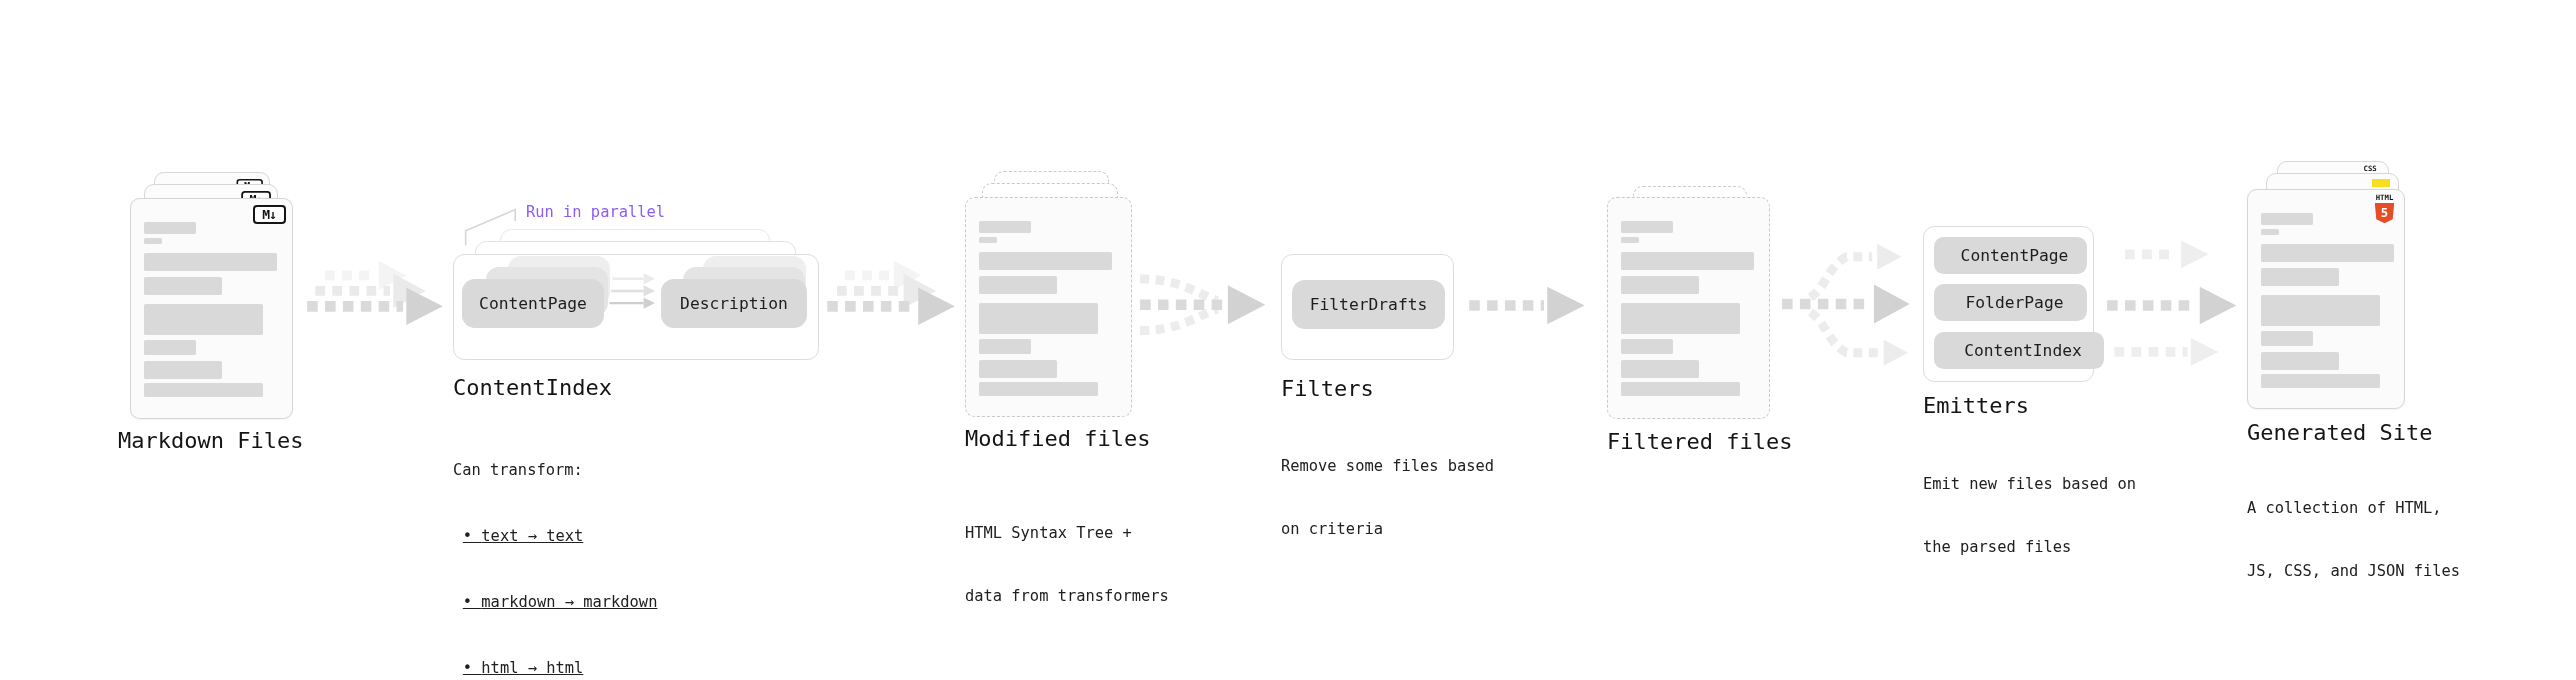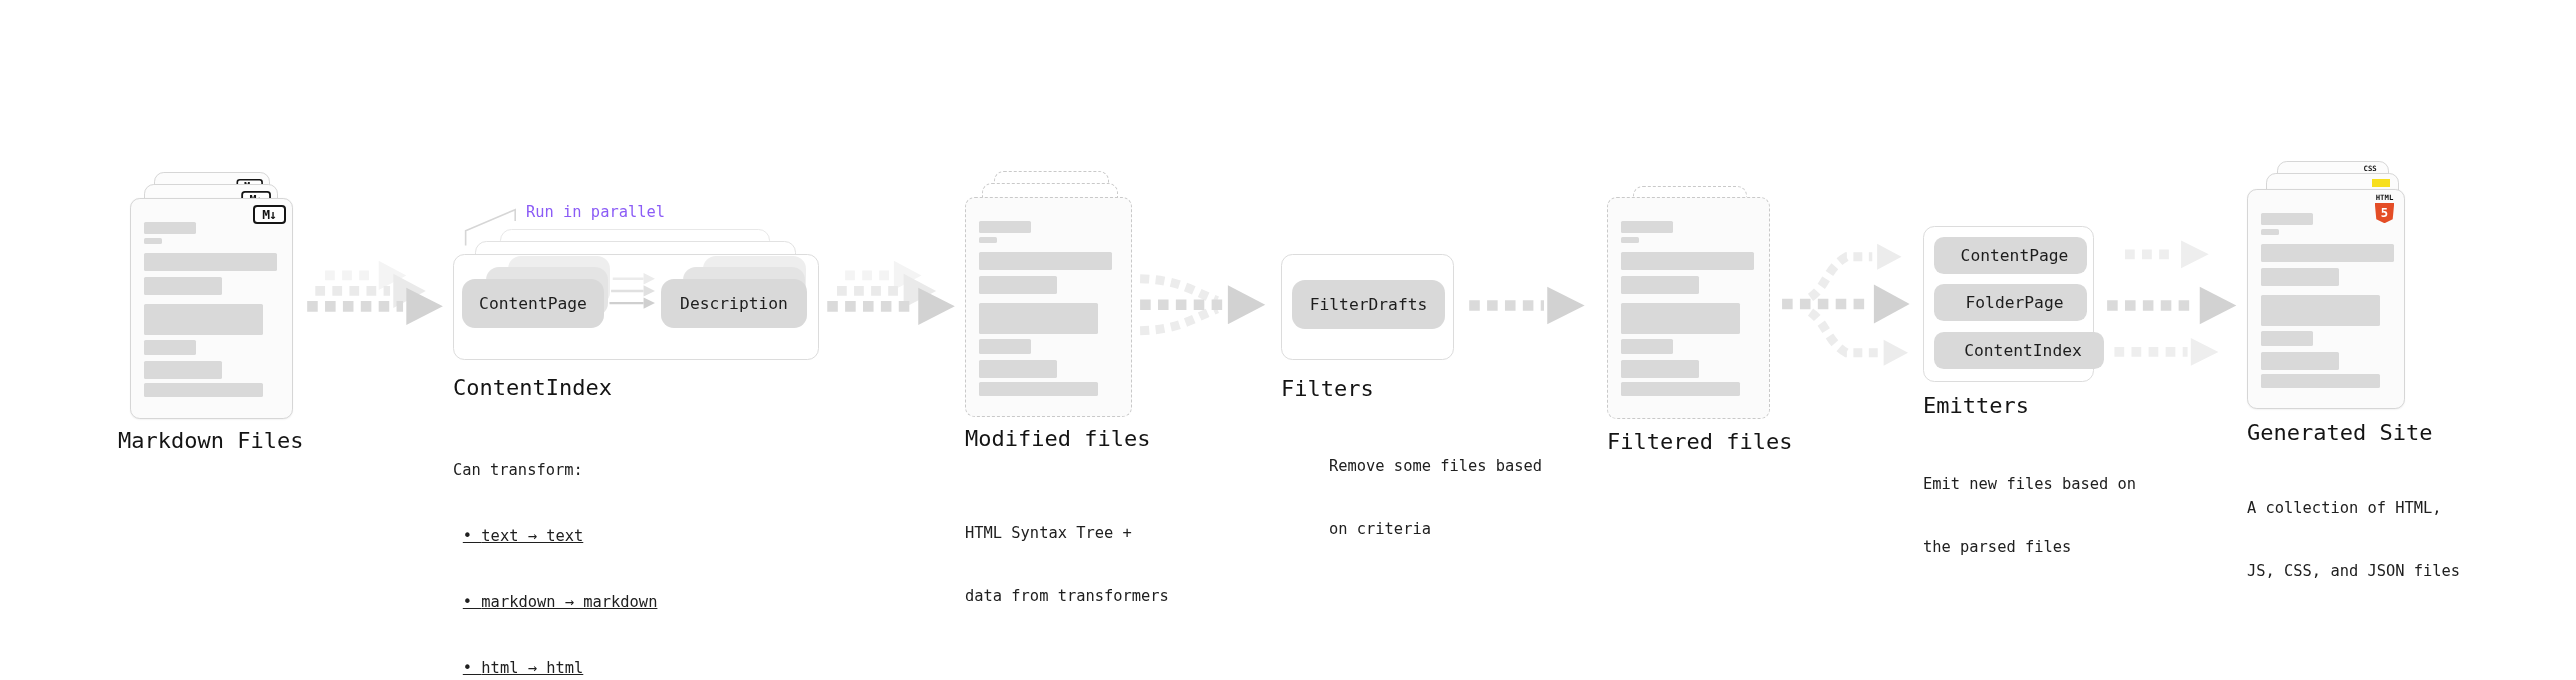--- a/index.html
+++ b/index.html
@@ -174,21 +174,21 @@
     <div class="caption" style="left:965px;top:481px;">
       <div>HTML Syntax Tree +</div>
       <div>data from transformers</div>
     </div>
   </div>
 
   <div>
     <div class="runbox" style="left:1281px;top:254px;width:173px;height:106px;"></div>
     <div class="node" style="left:1292px;top:280px;width:153px;height:49px;">FilterDrafts</div>
     <div class="stage-title" style="left:1281px;top:377px;">Filters</div>
-    <div class="caption" style="left:1281px;top:414px;margin-left:48px;">
+    <div class="caption" style="left:1281px;top:414px;">
       <div>Remove some files based</div>
       <div>on criteria</div>
     </div>
   </div>
 
   <div>
     <div class="doc dashed back" style="left:1633px;top:186px;width:114px;height:98px;"></div>
     <div class="doc dashed" style="left:1607px;top:197px;width:163px;height:222px;">
       <div class="doc-lines">
           <div class="bar" style="width: 52px; height: 12.2px; margin-bottom: 4.1px;"></div>

